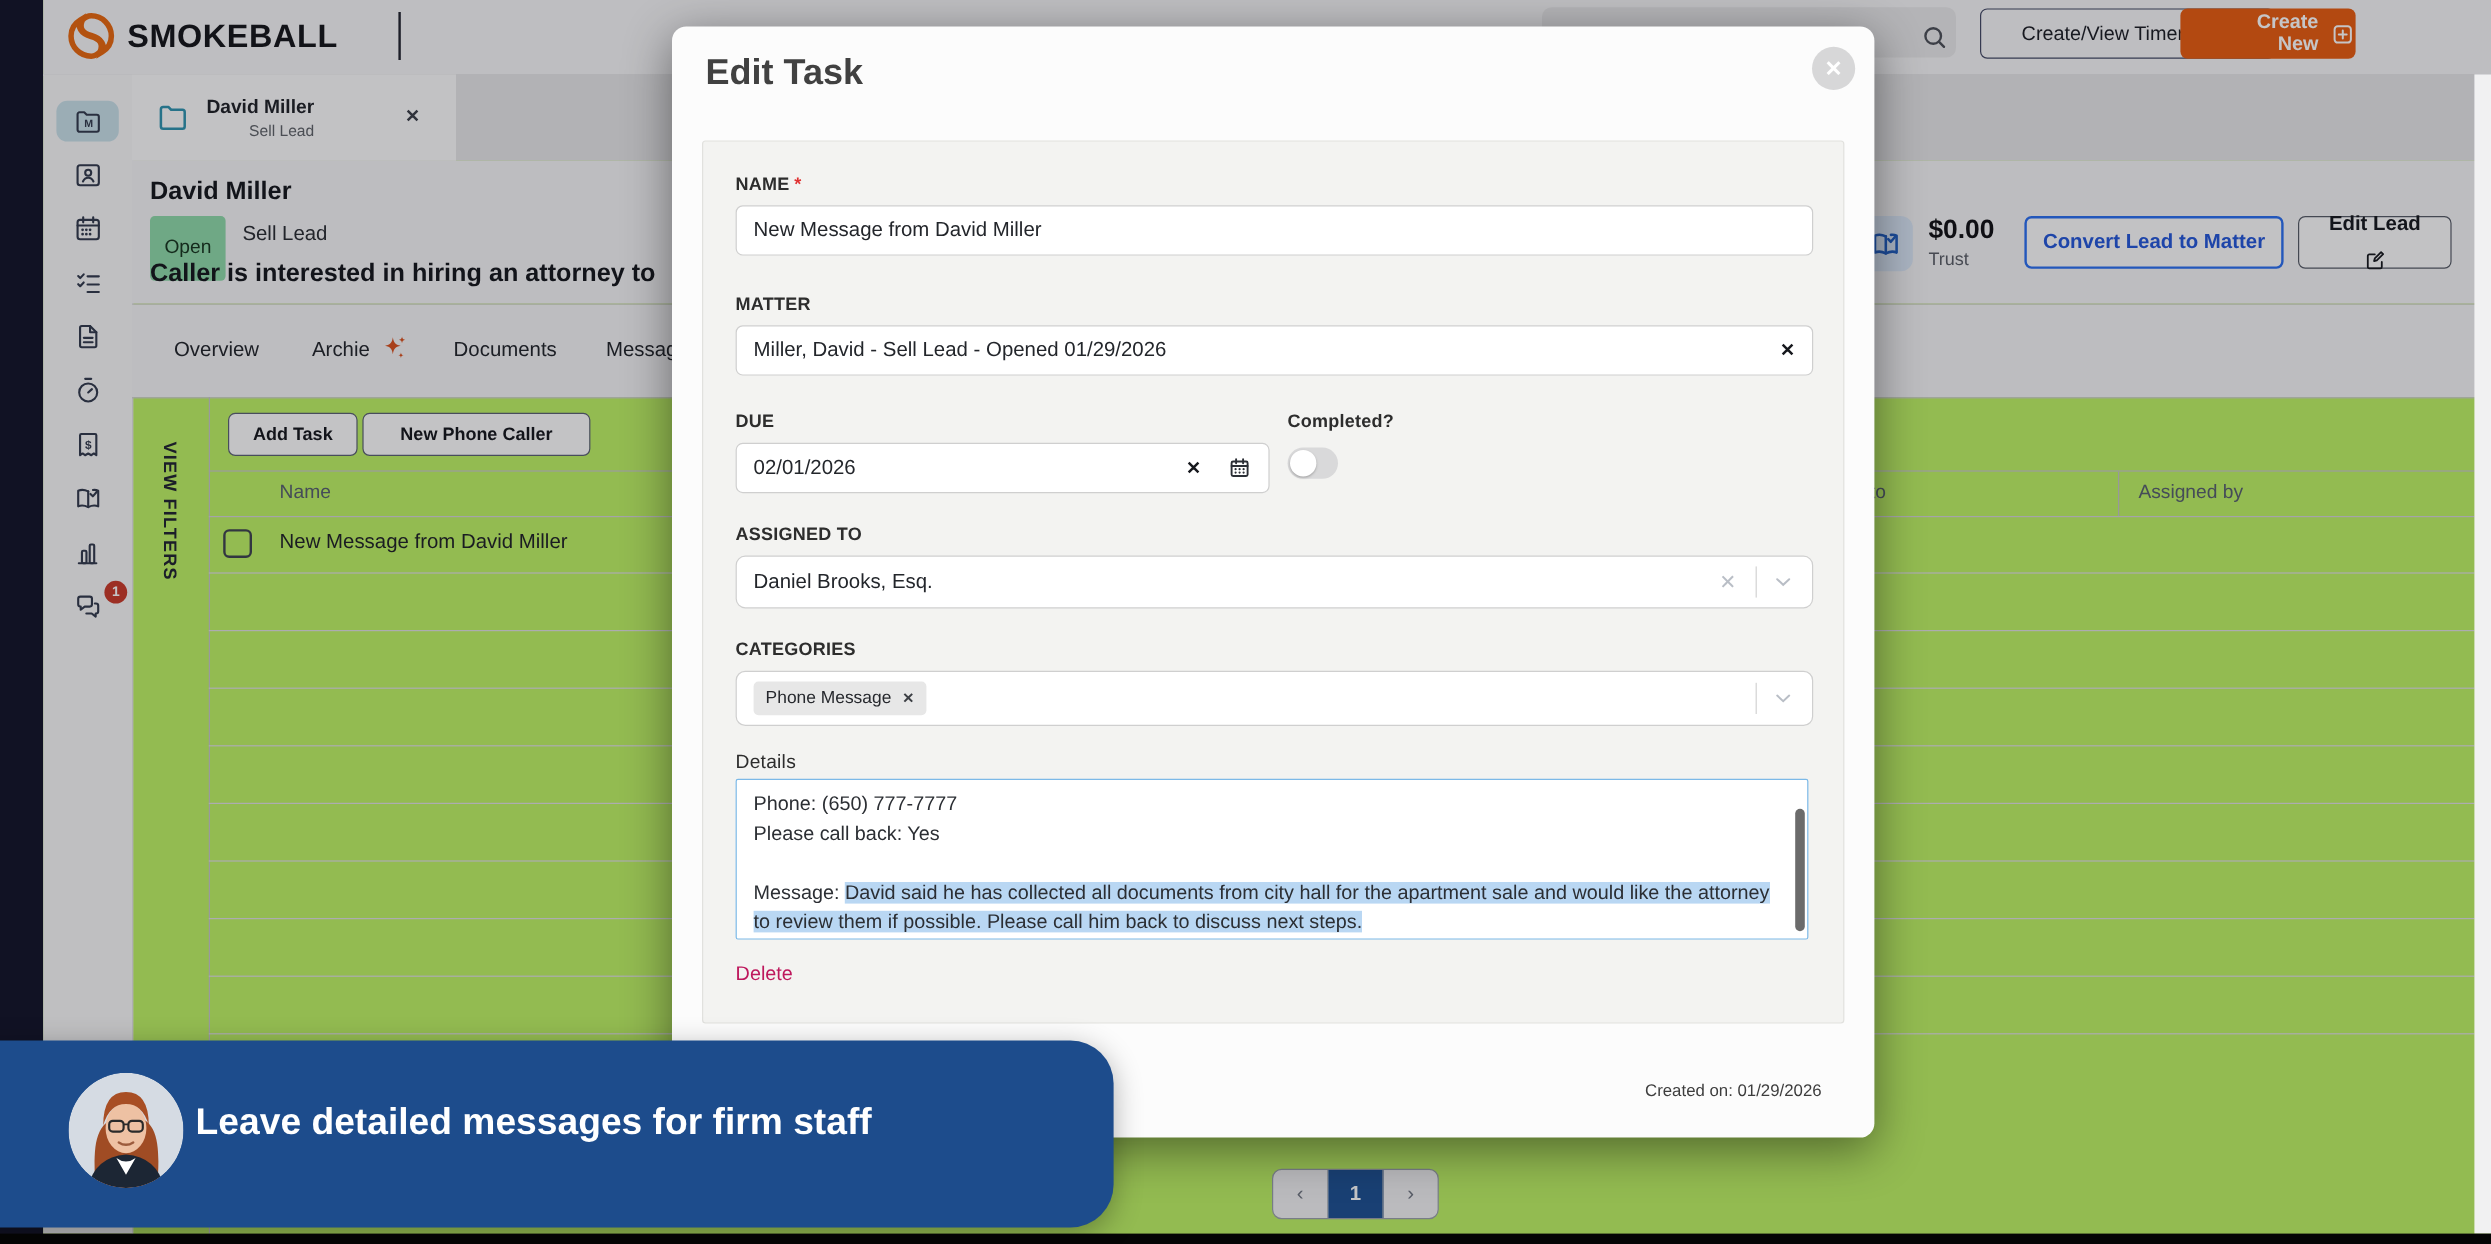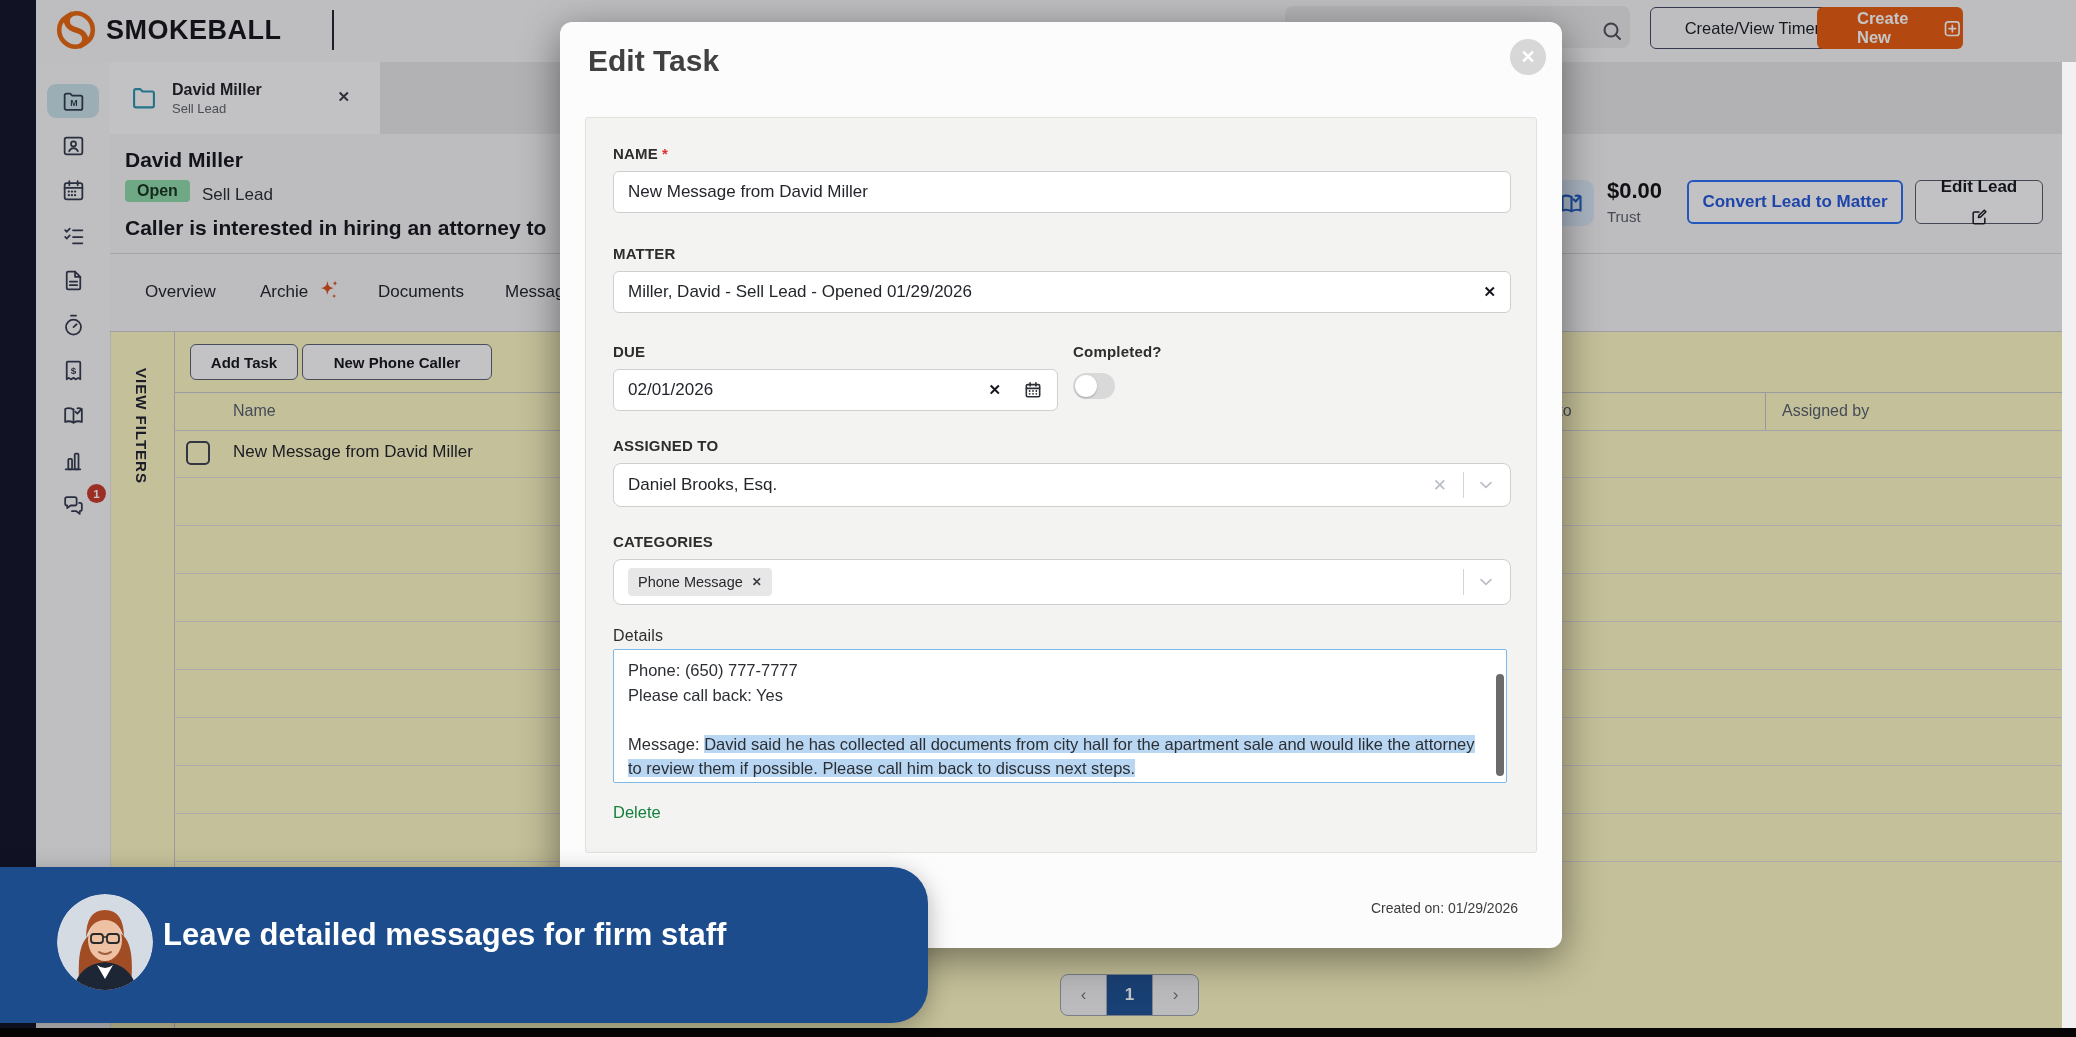--- a/index.html
+++ b/index.html
@@ -1,21 +1,21 @@
 <!DOCTYPE html>
 <html><head>
 <meta charset="utf-8">
 <style>
   html,body{margin:0;padding:0;}
   body{width:2076px;height:1037px;position:relative;overflow:hidden;background:#000;
        font-family:"Liberation Sans",sans-serif;-webkit-font-smoothing:antialiased;}
   .abs{position:absolute;}
   svg{display:block;}
   
-  #app{position:absolute;inset:0;background:#fef9c3;}
+  #app{position:absolute;inset:0;background:#bef264;text-align:right;}
   .rail{left:0;top:0;width:36px;height:1037px;background:#13152a;}
   .topbar{left:36px;top:0;width:2040px;height:62px;background:#f6f6f7;border-bottom:1px solid #dcdcde;}
   .brand{font-size:27px;font-weight:800;letter-spacing:.5px;color:#15161a;}
   .search{left:1285px;top:6px;width:345px;height:42px;background:#e9e9ea;border-radius:8px;}
   .btn{display:flex;align-items:center;justify-content:center;gap:10px;border-radius:6px;box-sizing:border-box;}
   .btn-timers{left:1650px;top:7px;width:246px;height:42px;border:1.5px solid #434965;color:#1b1d24;font-size:16.5px;font-weight:500;}
   .btn-createnew{left:1907px;top:7px;width:146px;height:42px;background:#e85d10;color:#fff;font-size:16.5px;font-weight:bold;}
   
   .sidebar{left:36px;top:62px;width:74px;height:966px;background:#f7f7f8;border-right:1px solid #e3e3e5;}
   .sideitem{position:absolute;left:11px;width:52px;height:34px;border-radius:9px;display:flex;align-items:center;justify-content:center;}
@@ -23,21 +23,21 @@
   .badge-red{position:absolute;width:19px;height:19px;border-radius:50%;background:#c93a2a;color:#fff;
              font-size:11.5px;font-weight:bold;display:flex;align-items:center;justify-content:center;}
   
   .tabstrip{left:110px;top:62px;width:1966px;height:72px;background:#e6e6e8;}
   .wtab{position:absolute;left:0;top:0;width:270px;height:72px;background:#fbfbfc;display:flex;align-items:center;}
   .wtab .t1{font-size:16px;font-weight:bold;color:#1f2127;}
   .wtab .t2{font-size:13px;color:#5f6368;margin-top:2px;}
   
   .leadname{font-size:21px;font-weight:bold;color:#15171c;}
   .badge-open{display:inline-flex;align-items:center;justify-content:center;background:#8fd9a9;color:#17351f;
-              font-size:16px;font-weight:bold;border-radius:4px;height:22px;padding:0 12px;}
+              font-size:16px;font-weight:normal;border-radius:4px;height:22px;padding:16px 12px;}
   .desc{font-size:21px;font-weight:bold;color:#15171c;white-space:nowrap;}
   .btn-convert{border:2px solid #2b6ff0;color:#2457d8;font-size:17px;font-weight:bold;background:#fbfbfc;}
   .btn-editlead{border:1.5px solid #565b66;color:#16181d;font-size:17px;font-weight:bold;background:#fbfbfc;flex-direction:column;}
   .navtab{font-size:17px;color:#22252b;}
   
   .vfilters{writing-mode:vertical-rl;text-orientation:mixed;font-size:15px;font-weight:bold;color:#202430;letter-spacing:1px;}
   .btn-small{border:1px solid #5b6273;background:#fdfdfd;border-radius:6px;font-size:15px;font-weight:bold;color:#15171c;
              display:flex;align-items:center;justify-content:center;}
   .th{font-size:16px;color:#57606e;}
   .cell{font-size:17px;color:#1f2127;}
@@ -67,21 +67,21 @@
   .xgray{font-size:17px;color:#b9bec6;}
   .vdiv{width:1px;height:26px;background:#d3d3d3;}
   .toggle{position:absolute;width:42px;height:26px;border-radius:13px;background:#d9d9da;}
   .toggle .knob{position:absolute;left:2px;top:2px;width:22px;height:22px;border-radius:50%;background:#fff;box-shadow:0 1px 2px rgba(0,0,0,.25);}
   .tag{display:inline-flex;align-items:center;gap:9px;background:#e7e7e7;border-radius:4px;height:28px;padding:0 10px;
        font-size:14.5px;color:#26282d;}
   .dbox{position:absolute;background:#fff;border:1px solid #7cb9e8;border-radius:2px;box-sizing:border-box;
         padding:8px 14px;font-size:16.5px;line-height:24.5px;color:#2b2e33;overflow:hidden;}
   .sel{background:#b9d7f3;}
   .dthumb{position:absolute;right:2px;top:24px;width:8px;height:102px;background:#6b6b6b;border-radius:4px;}
-  .dellink{font-size:16.5px;font-weight:500;color:#15803d;}
+  .dellink{font-size:16.5px;font-weight:500;color:#be185d;}
   .createdon{position:absolute;font-size:14px;color:#3d3d3d;}
   
   #banner{position:absolute;left:-45px;top:867px;width:973px;height:156px;background:#1d4c8c;border-radius:36px;
           box-shadow:0 6px 24px rgba(0,0,0,.3);z-index:120;}
   .bannertext{position:absolute;left:208px;top:50px;font-size:31px;font-weight:bold;color:#fff;white-space:nowrap;}
   .avatar{position:absolute;left:102px;top:27px;width:96px;height:96px;border-radius:50%;overflow:hidden;}
 </style>
 </head>
 <body>
 

